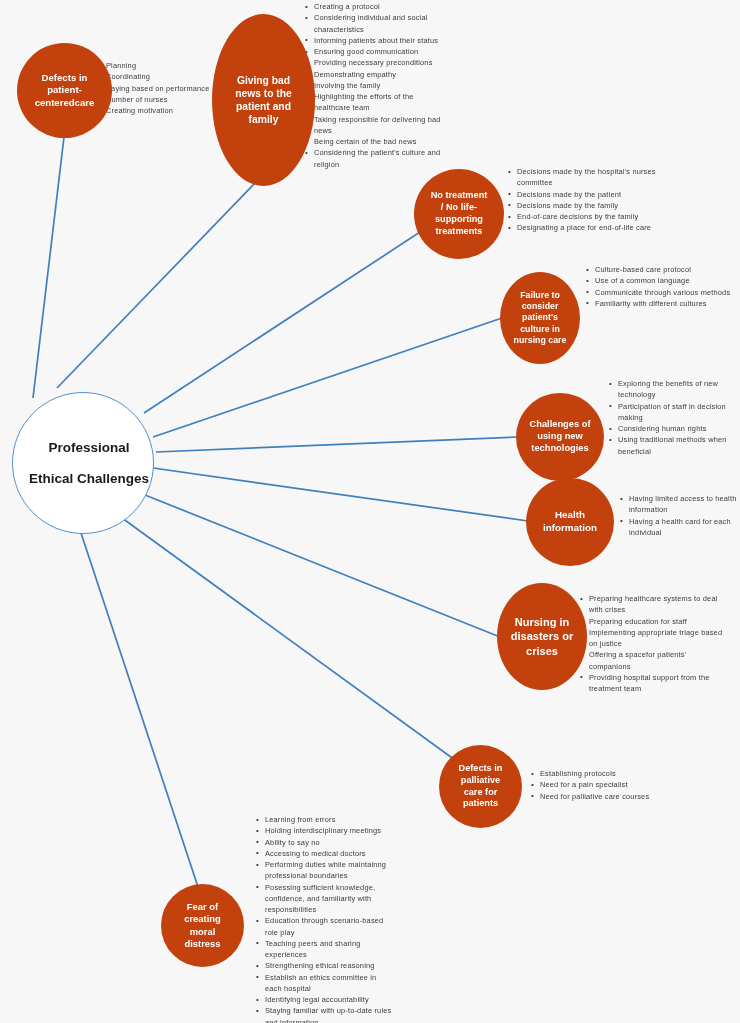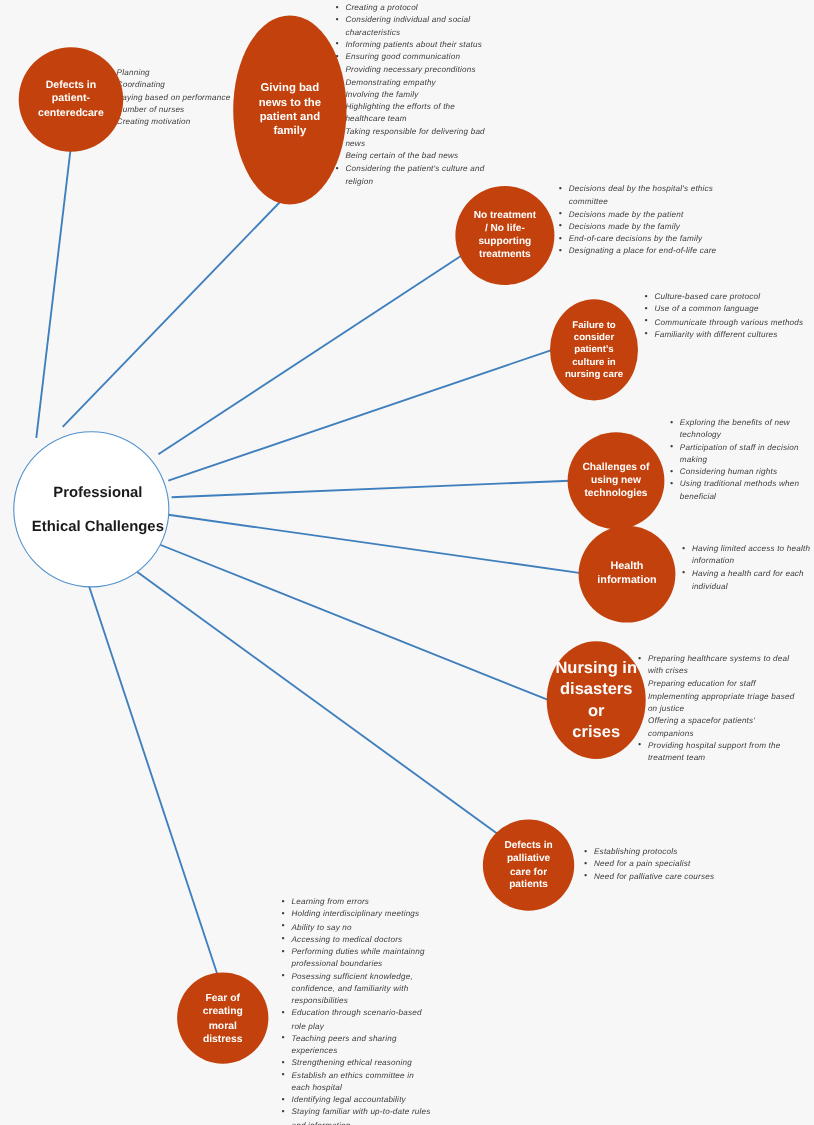--- a/index.html
+++ b/index.html
@@ -52,21 +52,20 @@
     font-size: 13.5px;
     line-height: 2.3;
     white-space: pre-line;
   }
   .bullets {
     position: absolute;
     list-style: none;
     margin: 0;
     padding: 0;
     z-index: 2;
-    font-style: italic;
   }
   .bullets li {
     position: relative;
     padding-left: 9px;
     color: #3b3b3b;
     font-size: 7.4px;
     line-height: 1.52;
     letter-spacing: 0.18px;
   }
   .bullets li::before {
@@ -135,21 +134,21 @@
     <li>Considering the patient's culture and religion</li>
   </ul>
 
   <div class="node branch" style="left:414px; top:169px; width:90px; height:90px;">
     <span class="node-label" style="font-size:9.2px;">No treatment
 / No life-
 supporting
 treatments</span>
   </div>
   <ul class="bullets" style="left:508px; top:166px; width:150px;">
-    <li>Decisions deal by the hospital's ethics committee</li>
+    <li>Decisions made by the hospital's nurses committee</li>
     <li>Decisions made by the patient</li>
     <li>Decisions made by the family</li>
     <li>End-of-care decisions by the family</li>
     <li>Designating a place for end-of-life care</li>
   </ul>
 
   <div class="node branch" style="left:500px; top:272px; width:80px; height:92px;">
     <span class="node-label" style="font-size:8.8px;">Failure to
 consider
 patient's
@@ -178,21 +177,21 @@
   <div class="node branch" style="left:526px; top:478px; width:88px; height:88px;">
     <span class="node-label" style="font-size:9.8px;">Health
 information</span>
   </div>
   <ul class="bullets" style="left:620px; top:493px; width:118px;">
     <li>Having limited access to health information</li>
     <li>Having a health card for each individual</li>
   </ul>
 
   <div class="node branch" style="left:497px; top:583px; width:90px; height:107px;">
-    <span class="node-label" style="font-size:15px;">Nursing in
+    <span class="node-label" style="font-size:11px;">Nursing in
 disasters or
 crises</span>
   </div>
   <ul class="bullets" style="left:580px; top:593px; width:143px;">
     <li>Preparing healthcare systems to deal with crises</li>
     <li>Preparing education for staff</li>
     <li>Implementing appropriate triage based on justice</li>
     <li>Offering a spacefor patients' companions</li>
     <li>Providing hospital support from the treatment team</li>
   </ul>

